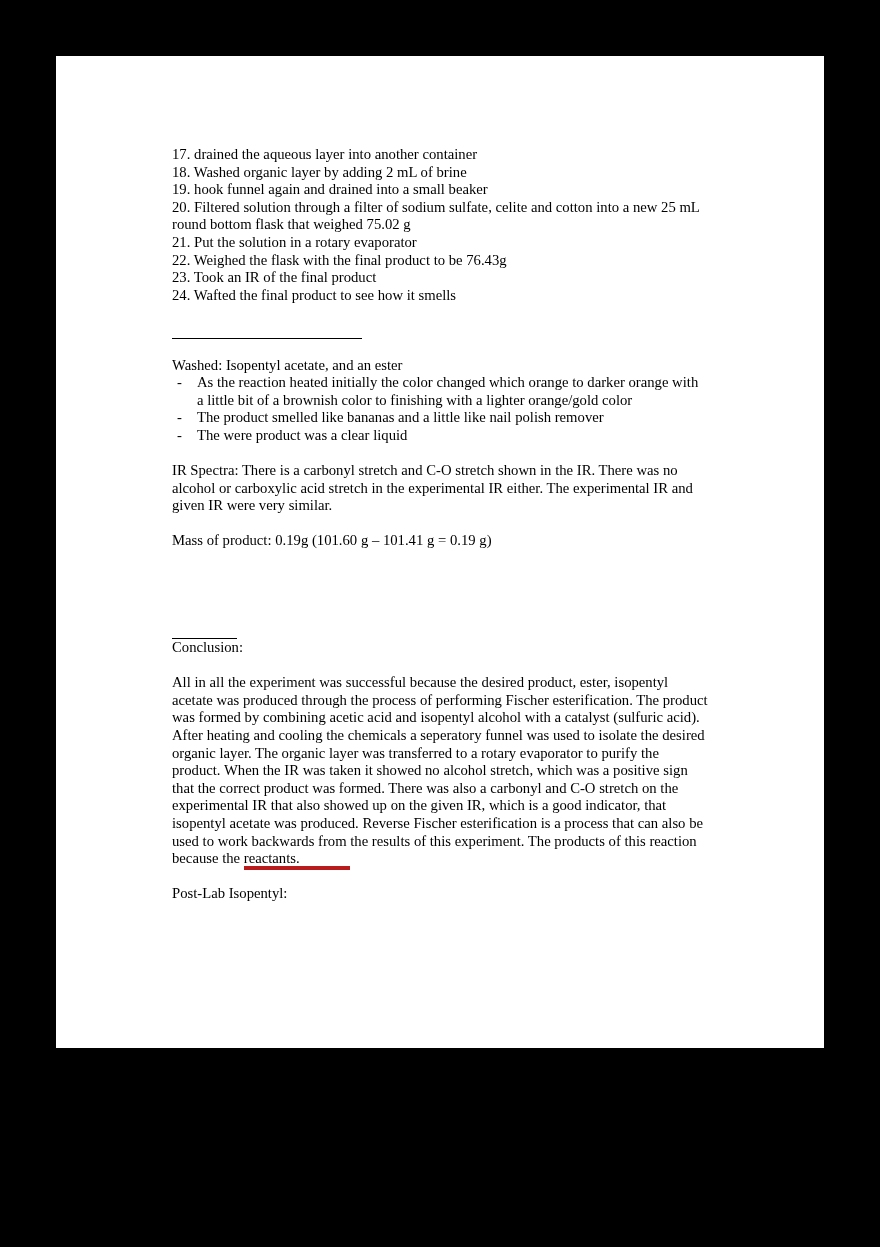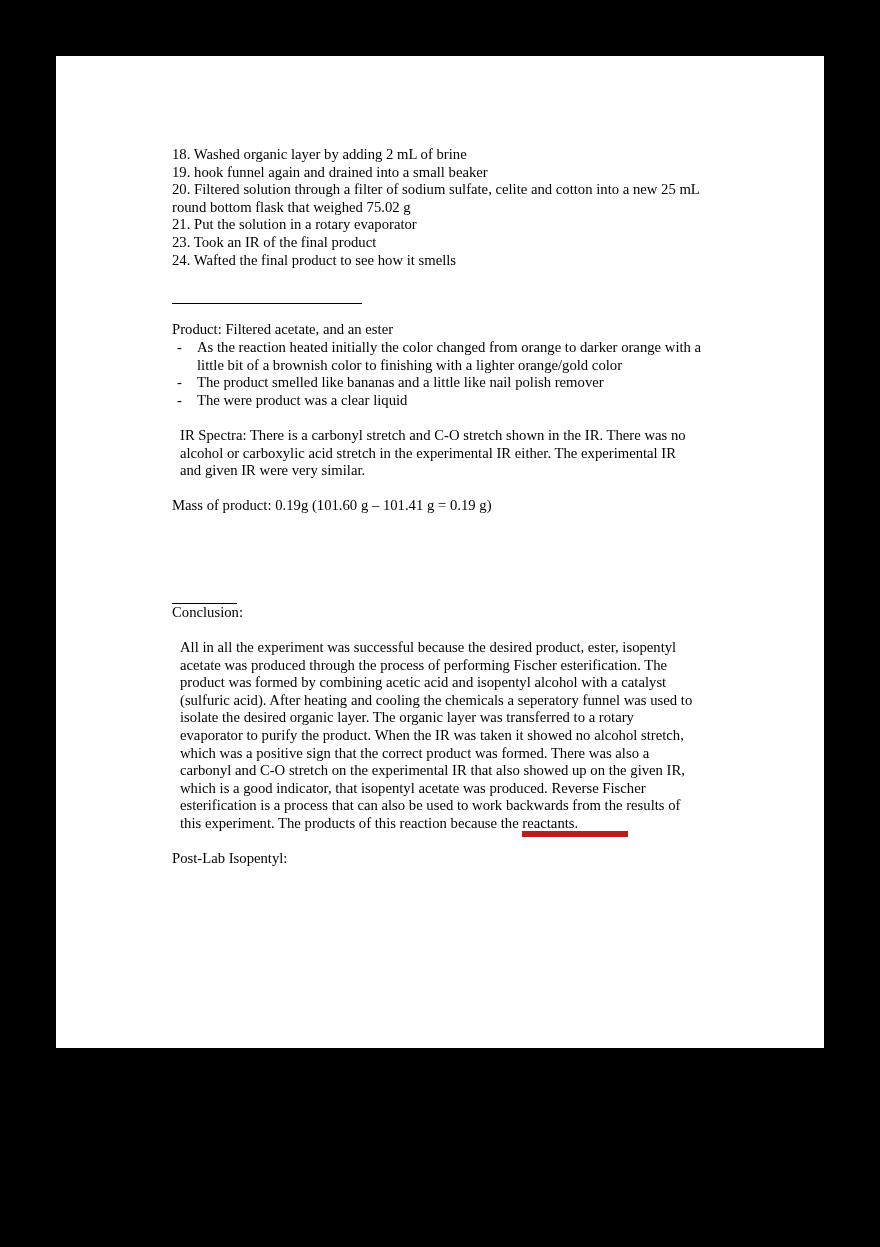--- a/index.html
+++ b/index.html
@@ -39,49 +39,51 @@
   }
   .divider.long { width: 190px; margin-top: 17.6px; }
   .divider.short { width: 65px; margin-top: 72px; }
   .bullets { margin: 0; padding: 0; }
   .bullet { display: flex; }
   .bullet-marker {
     flex: 0 0 20px;
     margin-left: 5px;
   }
   .bullet-text { flex: 1; }
-  p { margin: 8px; }
+  p { margin: 0; }
   .underlined {
-    border-bottom: 6px solid #b91c1c;
+    border-bottom: 4px solid #b91c1c;
     padding-right: 50px;
   }
 </style>
 </head>
 <body>
 
 <div class="canvas">
   <div class="page">
     <div class="content">
 
+      <div class="line">17. drained the aqueous layer into another container</div>
       <div class="line">18. Washed organic layer by adding 2 mL of brine</div>
       <div class="line">19. hook funnel again and drained into a small beaker</div>
       <div class="line">20. Filtered solution through a filter of sodium sulfate, celite and cotton into a new 25 mL round bottom flask that weighed 75.02 g</div>
       <div class="line">21. Put the solution in a rotary evaporator</div>
+      <div class="line">22. Weighed the flask with the final product to be 76.43g</div>
       <div class="line">23. Took an IR of the final product</div>
       <div class="line">24. Wafted the final product to see how it smells</div>
 
       <div class="divider long"></div>
 
 
-      <div class="line gap-1">Product: Filtered acetate, and an ester</div>
+      <div class="line gap-1">Washed: Isopentyl acetate, and an ester</div>
 
       <div class="bullets">
         <div class="bullet">
           <span class="bullet-marker">-</span>
-          <span class="bullet-text">As the reaction heated initially the color changed from orange to darker orange with a little bit of a brownish color to finishing with a lighter orange/gold color</span>
+          <span class="bullet-text">As the reaction heated initially the color changed which orange to darker orange with a little bit of a brownish color to finishing with a lighter orange/gold color</span>
         </div>
         <div class="bullet">
           <span class="bullet-marker">-</span>
           <span class="bullet-text">The product smelled like bananas and a little like nail polish remover</span>
         </div>
         <div class="bullet">
           <span class="bullet-marker">-</span>
           <span class="bullet-text">The were product was a clear liquid</span>
         </div>
       </div>

